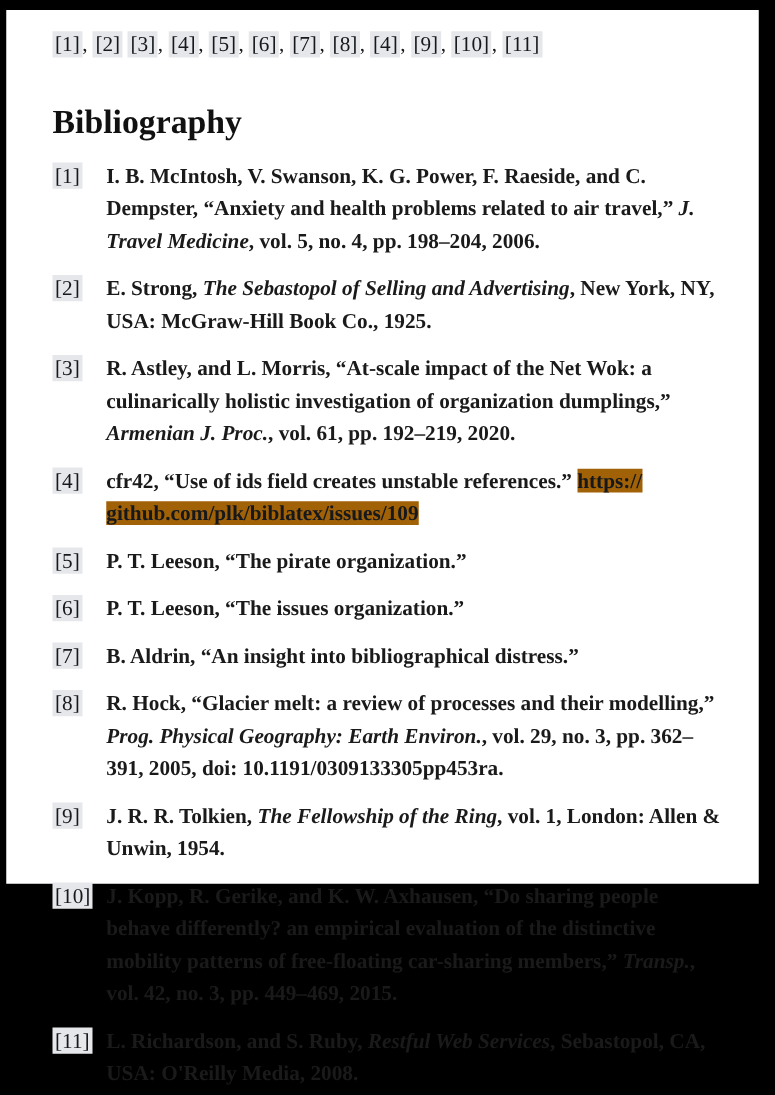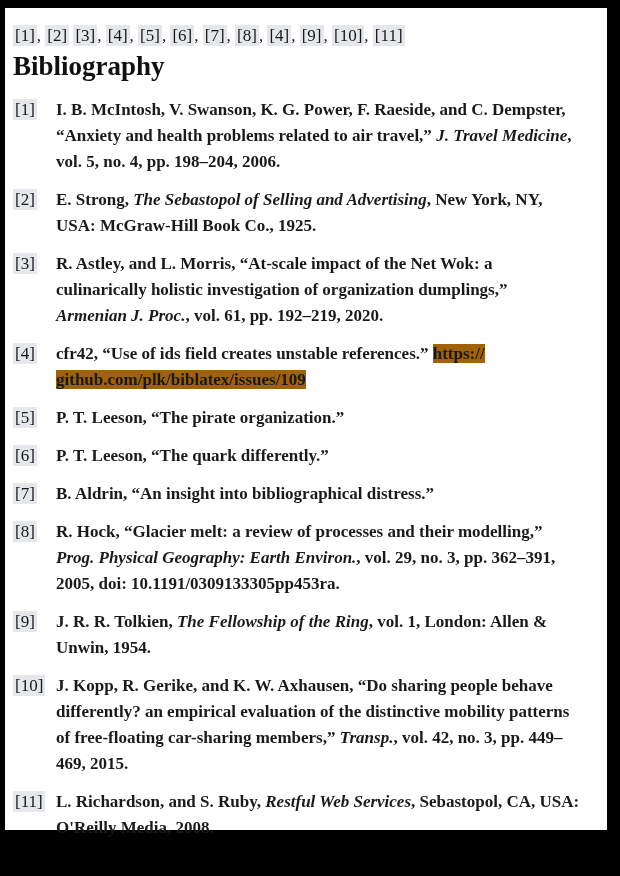--- a/index.html
+++ b/index.html
@@ -6,40 +6,40 @@
   body {
     width: 620px; height: 876px;
     background: #000000;
     position: relative;
     font-family: "Liberation Serif", serif;
     overflow: hidden;
   }
   .page {
     position: absolute;
     left: 5px; top: 8px;
-    width: 602px; height: 822px;
+    width: 602px; height: 699px;
     background: #ffffff;
     box-sizing: border-box;
-    padding: 17px 26px 0 8px;
+    padding: 17px 26px 0 37px;
     color: #1a1a1a;
   }
   .cite-line {
     font-size: 17px;
     line-height: 22px;
     white-space: nowrap;
   }
   .ref-box {
     background: #e5e7ea;
     padding: 1px 2px;
     color: #16181c;
   }
   h1.bib-heading {
     font-size: 27px;
     font-weight: bold;
-    margin: 4px 0 15px 0;
+    margin: 35px 0 15px 0;
     line-height: 31px;
     color: #111111;
   }
   .bib-list { }
   .entry {
     display: flex;
     align-items: flex-start;
     font-size: 17px;
     line-height: 26px;
     margin-bottom: 12px;
@@ -81,21 +81,21 @@
       <div class="entry">
         <span class="label"><span class="ref-box">[4]</span></span>
         <span class="body"><span>cfr42, “Use of ids field creates unstable references.” </span><span class="link-box">https://</span><wbr><span class="link-box">github.com/plk/biblatex/issues/109</span></span>
       </div>
       <div class="entry">
         <span class="label"><span class="ref-box">[5]</span></span>
         <span class="body"><span>P. T. Leeson, “The pirate organization.”</span></span>
       </div>
       <div class="entry">
         <span class="label"><span class="ref-box">[6]</span></span>
-        <span class="body"><span>P. T. Leeson, “The quark differently.”</span></span>
+        <span class="body"><span>P. T. Leeson, “The issues organization.”</span></span>
       </div>
       <div class="entry">
         <span class="label"><span class="ref-box">[7]</span></span>
         <span class="body"><span>B. Aldrin, “An insight into bibliographical distress.”</span></span>
       </div>
       <div class="entry">
         <span class="label"><span class="ref-box">[8]</span></span>
         <span class="body"><span>R. Hock, “Glacier melt: a review of processes and their modelling,” </span><span class="it">Prog. Physical Geography: Earth Environ.</span><span>, vol. 29, no. 3, pp. 362–391, 2005, doi: 10.1191/0309133305pp453ra.</span></span>
       </div>
       <div class="entry">

